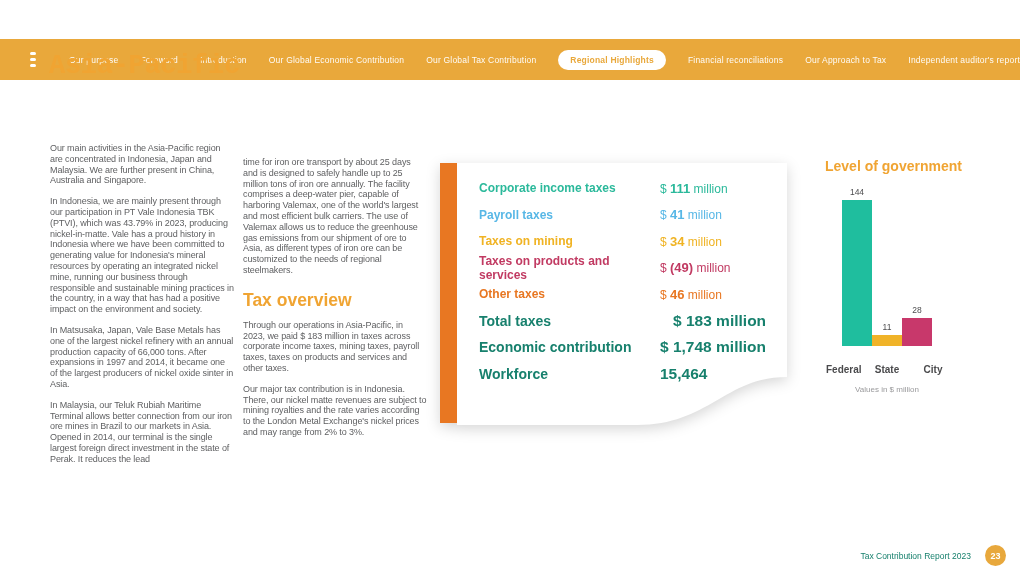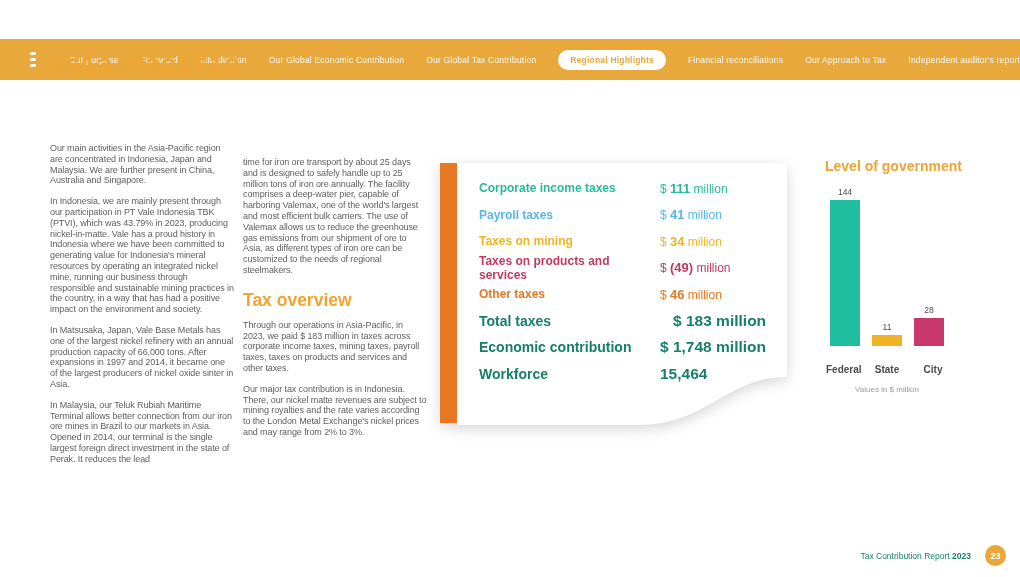--- a/index.html
+++ b/index.html
@@ -42,31 +42,31 @@
   .srow .lbl{width:181px;font-weight:700;}
   .srow.regular .lbl{font-size:12px;}
   .srow.regular .val{font-size:12px;}
   .srow.regular .val .num{font-weight:700;font-size:13px;}
   .srow.large .lbl{font-size:14px;}
   .srow.large .val{font-size:15.5px;font-weight:700;}
   .srow.large .val .num{font-weight:700;}
   
   .chart{position:absolute;left:808px;top:158px;width:158px;}
   .chart h2{margin:0 12px 6px;font-size:14px;font-weight:700;padding-left:5px;white-space:nowrap;}
-  .bars{display:flex;align-items:flex-end;justify-content:center;gap:12px;height:166px;}
+  .bars{display:flex;align-items:flex-end;justify-content:center;gap:0;height:166px;}
   .bar-col{display:flex;flex-direction:column;align-items:center;justify-content:flex-end;}
   .bar-value{font-size:8.5px;color:#4d4d4f;margin-bottom:3px;}
   .bar{width:30px;}
   .bar-labels{display:flex;justify-content:center;gap:16px;margin-top:18px;align-items:flex-end;}
   .bar-label{width:30px;text-align:center;font-size:10px;font-weight:700;color:#4a4a4c;}
   .chart-caption{margin-top:10px;text-align:center;font-size:8px;color:#9a9a9c;}
   
   .footer{position:absolute;top:545px;right:14px;display:flex;align-items:center;gap:14px;}
   .footer-text{font-size:8.5px;}
-  .footer-text b{font-weight:700;}
+  .footer-text b{font-weight:400;}
   .page-circle{
     width:21px;height:21px;border-radius:50%;color:#fff;font-size:9px;font-weight:700;
     display:flex;align-items:center;justify-content:center;
   }
 </style>
 </head>
 <body>
 
 <div class="page">
 

